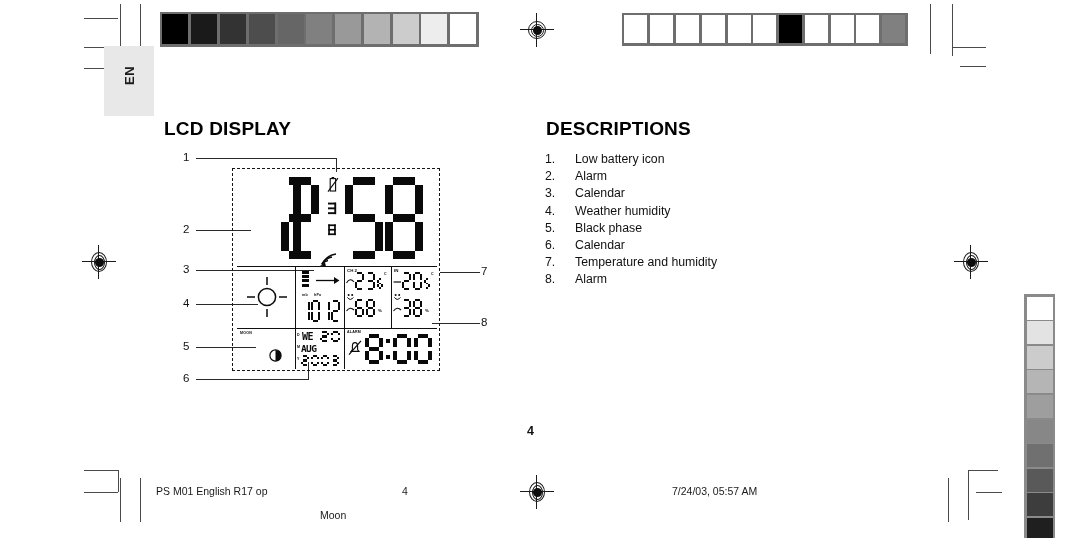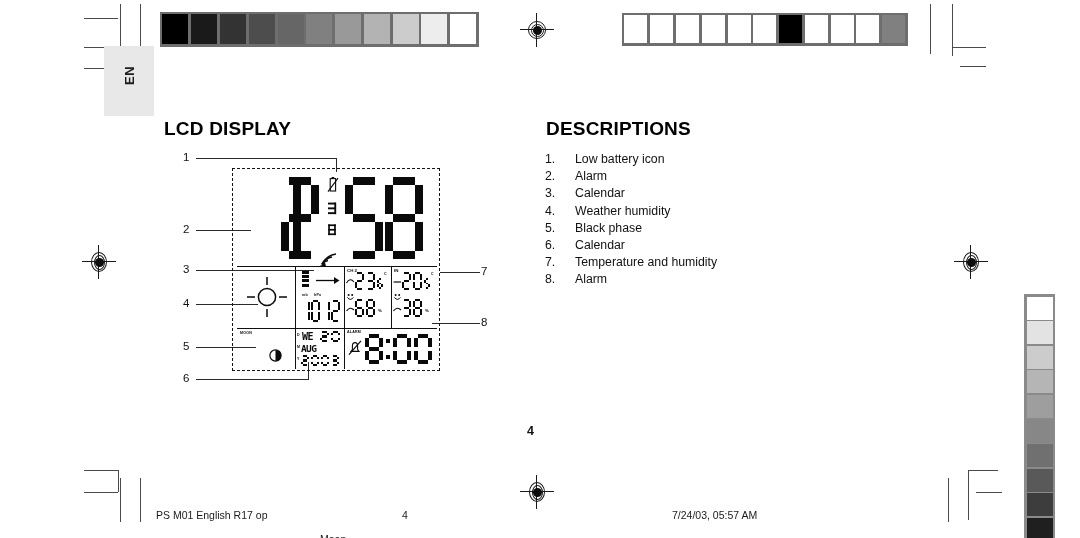--- a/index.html
+++ b/index.html
@@ -81,21 +81,21 @@
 
   .lcdtext{
     position:absolute;color:#0a0a0a;font-family:"DejaVu Sans Mono", monospace;
     font-weight:bold;line-height:1;
   }
 
   .blockdigit{position:absolute;}
   .blockdigit b{position:absolute;background:#0a0a0a;display:block;}
 
   
-  .foot{position:absolute;font-size:10.5px;color:#1a1a1a;white-space:nowrap;margin-top:24px;}
+  .foot{position:absolute;font-size:10.5px;color:#1a1a1a;white-space:nowrap;}
   .pagenum{position:absolute;font-size:12.5px;color:#111;font-weight:bold;}
 </style>
 </head>
 <body>
 
 <div class="crop-line" style="left:84px;top:18px;width:34px;height:1.1px;"></div>
 <div class="crop-line" style="left:120px;top:4px;width:1.1px;height:50px;"></div>
 <div class="crop-line" style="left:140px;top:4px;width:1.1px;height:58px;"></div>
 <div class="crop-line" style="left:84px;top:47px;width:36px;height:1.1px;"></div>
 <div class="crop-line" style="left:84px;top:68px;width:26px;height:1.1px;"></div>

